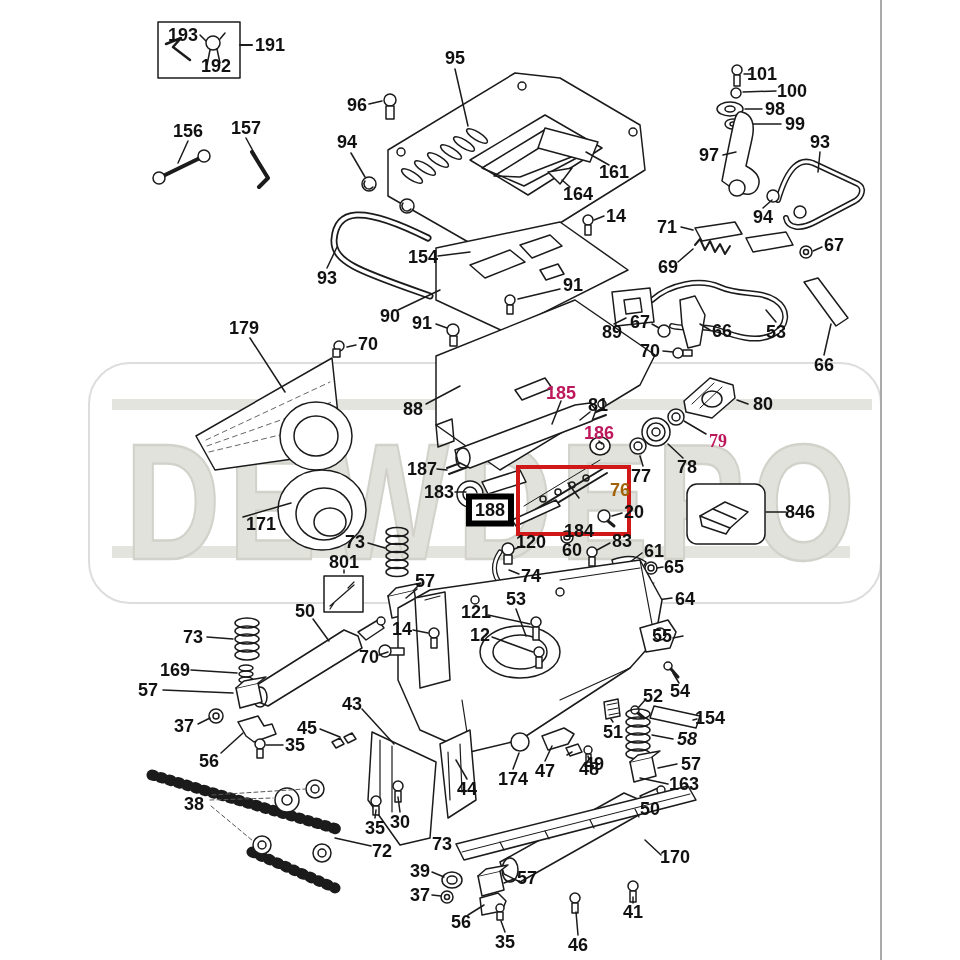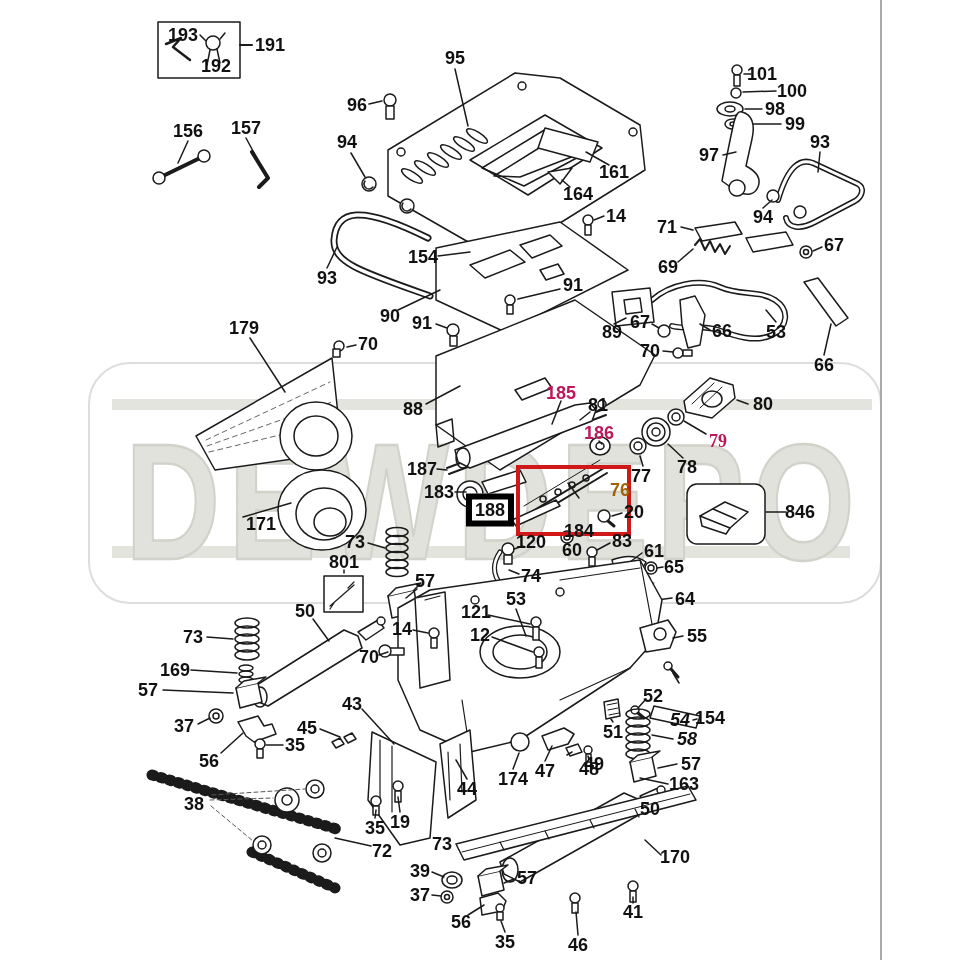--- a/index.html
+++ b/index.html
@@ -453,43 +453,43 @@
       <div class="plabel" style="left: 531px; top: 576px;">74</div>
       <div class="plabel" style="left: 355px; top: 542px;">73</div>
       <div class="plabel" style="left: 344px; top: 562px;">801</div>
       <div class="plabel" style="left: 425px; top: 581px;">57</div>
       <div class="plabel" style="left: 305px; top: 611px;">50</div>
       <div class="plabel" style="left: 516px; top: 599px;">53</div>
       <div class="plabel" style="left: 476px; top: 612px;">121</div>
       <div class="plabel" style="left: 480px; top: 635px;">12</div>
       <div class="plabel" style="left: 402px; top: 629px;">14</div>
       <div class="plabel" style="left: 369px; top: 657px;">70</div>
-      <div class="plabel" style="left: 697px; top: 636px; text-align: right;">55</div>
-      <div class="plabel" style="left: 680px; top: 720px; font-style: italic;">54</div>
+      <div class="plabel" style="left: 662px; top: 636px; text-align: right;">55</div>
+      <div class="plabel" style="left: 680px; top: 691px;">54</div>
       <div class="plabel" style="left: 653px; top: 696px;">52</div>
       <div class="plabel" style="left: 710px; top: 718px;">154</div>
       <div class="plabel" style="left: 613px; top: 732px;">51</div>
       <div class="plabel" style="left: 687px; top: 739px; font-style: italic;">58</div>
       <div class="plabel" style="left: 691px; top: 764px;">57</div>
       <div class="plabel" style="left: 684px; top: 784px;">163</div>
       <div class="plabel" style="left: 650px; top: 809px;">50</div>
       <div class="plabel" style="left: 675px; top: 857px;">170</div>
       <div class="plabel" style="left: 633px; top: 912px;">41</div>
       <div class="plabel" style="left: 578px; top: 945px;">46</div>
       <div class="plabel" style="left: 193px; top: 637px;">73</div>
       <div class="plabel" style="left: 175px; top: 670px;">169</div>
       <div class="plabel" style="left: 148px; top: 690px;">57</div>
       <div class="plabel" style="left: 184px; top: 726px;">37</div>
       <div class="plabel" style="left: 209px; top: 761px;">56</div>
       <div class="plabel" style="left: 307px; top: 728px;">45</div>
       <div class="plabel" style="left: 295px; top: 745px;">35</div>
       <div class="plabel" style="left: 352px; top: 704px;">43</div>
       <div class="plabel" style="left: 194px; top: 804px;">38</div>
       <div class="plabel" style="left: 375px; top: 828px;">35</div>
-      <div class="plabel" style="left: 400px; top: 822px;">19</div>
+      <div class="plabel" style="left: 400px; top: 822px;">30</div>
       <div class="plabel" style="left: 382px; top: 851px;">72</div>
       <div class="plabel" style="left: 442px; top: 844px;">73</div>
       <div class="plabel" style="left: 420px; top: 871px;">39</div>
       <div class="plabel" style="left: 420px; top: 895px;">37</div>
       <div class="plabel" style="left: 467px; top: 789px;">44</div>
       <div class="plabel" style="left: 513px; top: 779px;">174</div>
       <div class="plabel" style="left: 545px; top: 771px;">47</div>
       <div class="plabel" style="left: 594px; top: 764px;">49</div>
       <div class="plabel" style="left: 589px; top: 769px;">48</div>
       <div class="plabel" style="left: 527px; top: 878px;">57</div>

